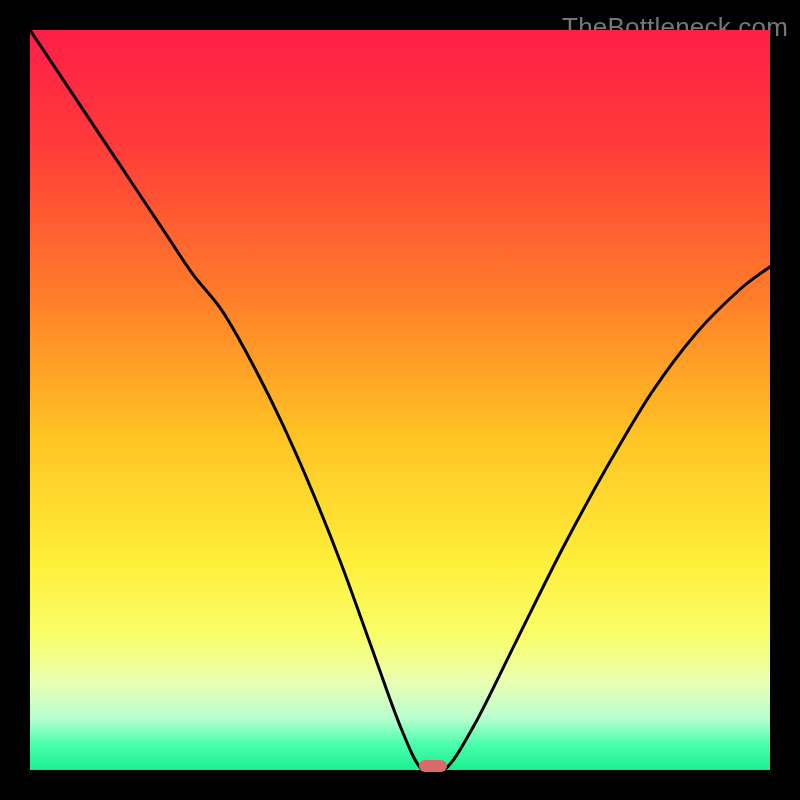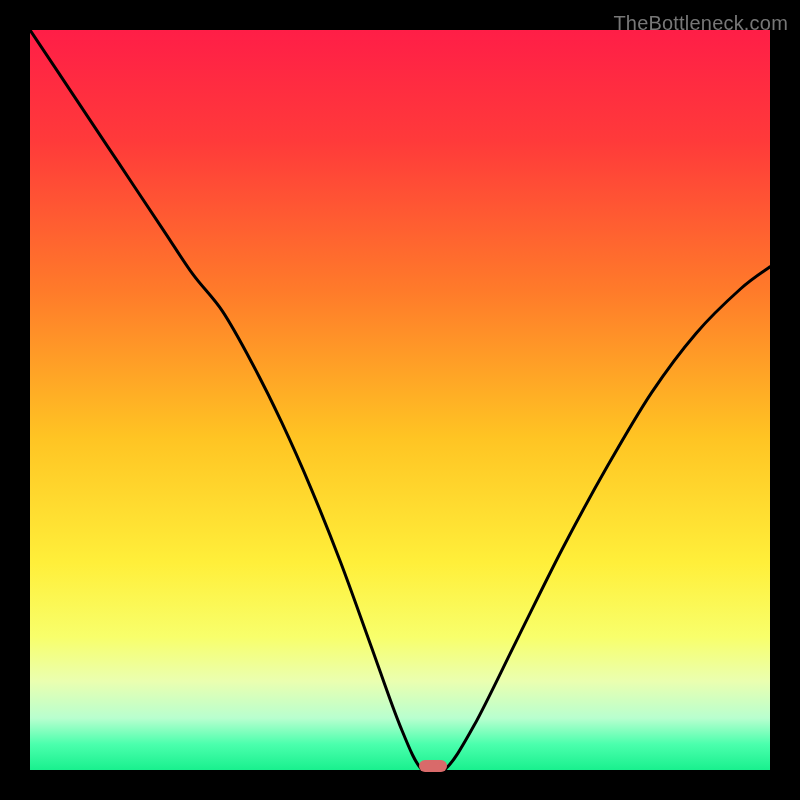--- a/index.html
+++ b/index.html
@@ -14,21 +14,21 @@
     position: relative;
     width: 800px;
     height: 800px;
     background: #000;
   }
   .attribution {
     position: absolute;
     top: 12px;
     right: 12px;
     color: #777;
-    font-size: 20px;
+    font-size: 26px;
     font-weight: 500;
     letter-spacing: 0.2px;
   }
   .plot {
     position: absolute;
     left: 30px;
     top: 30px;
     width: 740px;
     height: 740px;
   }

